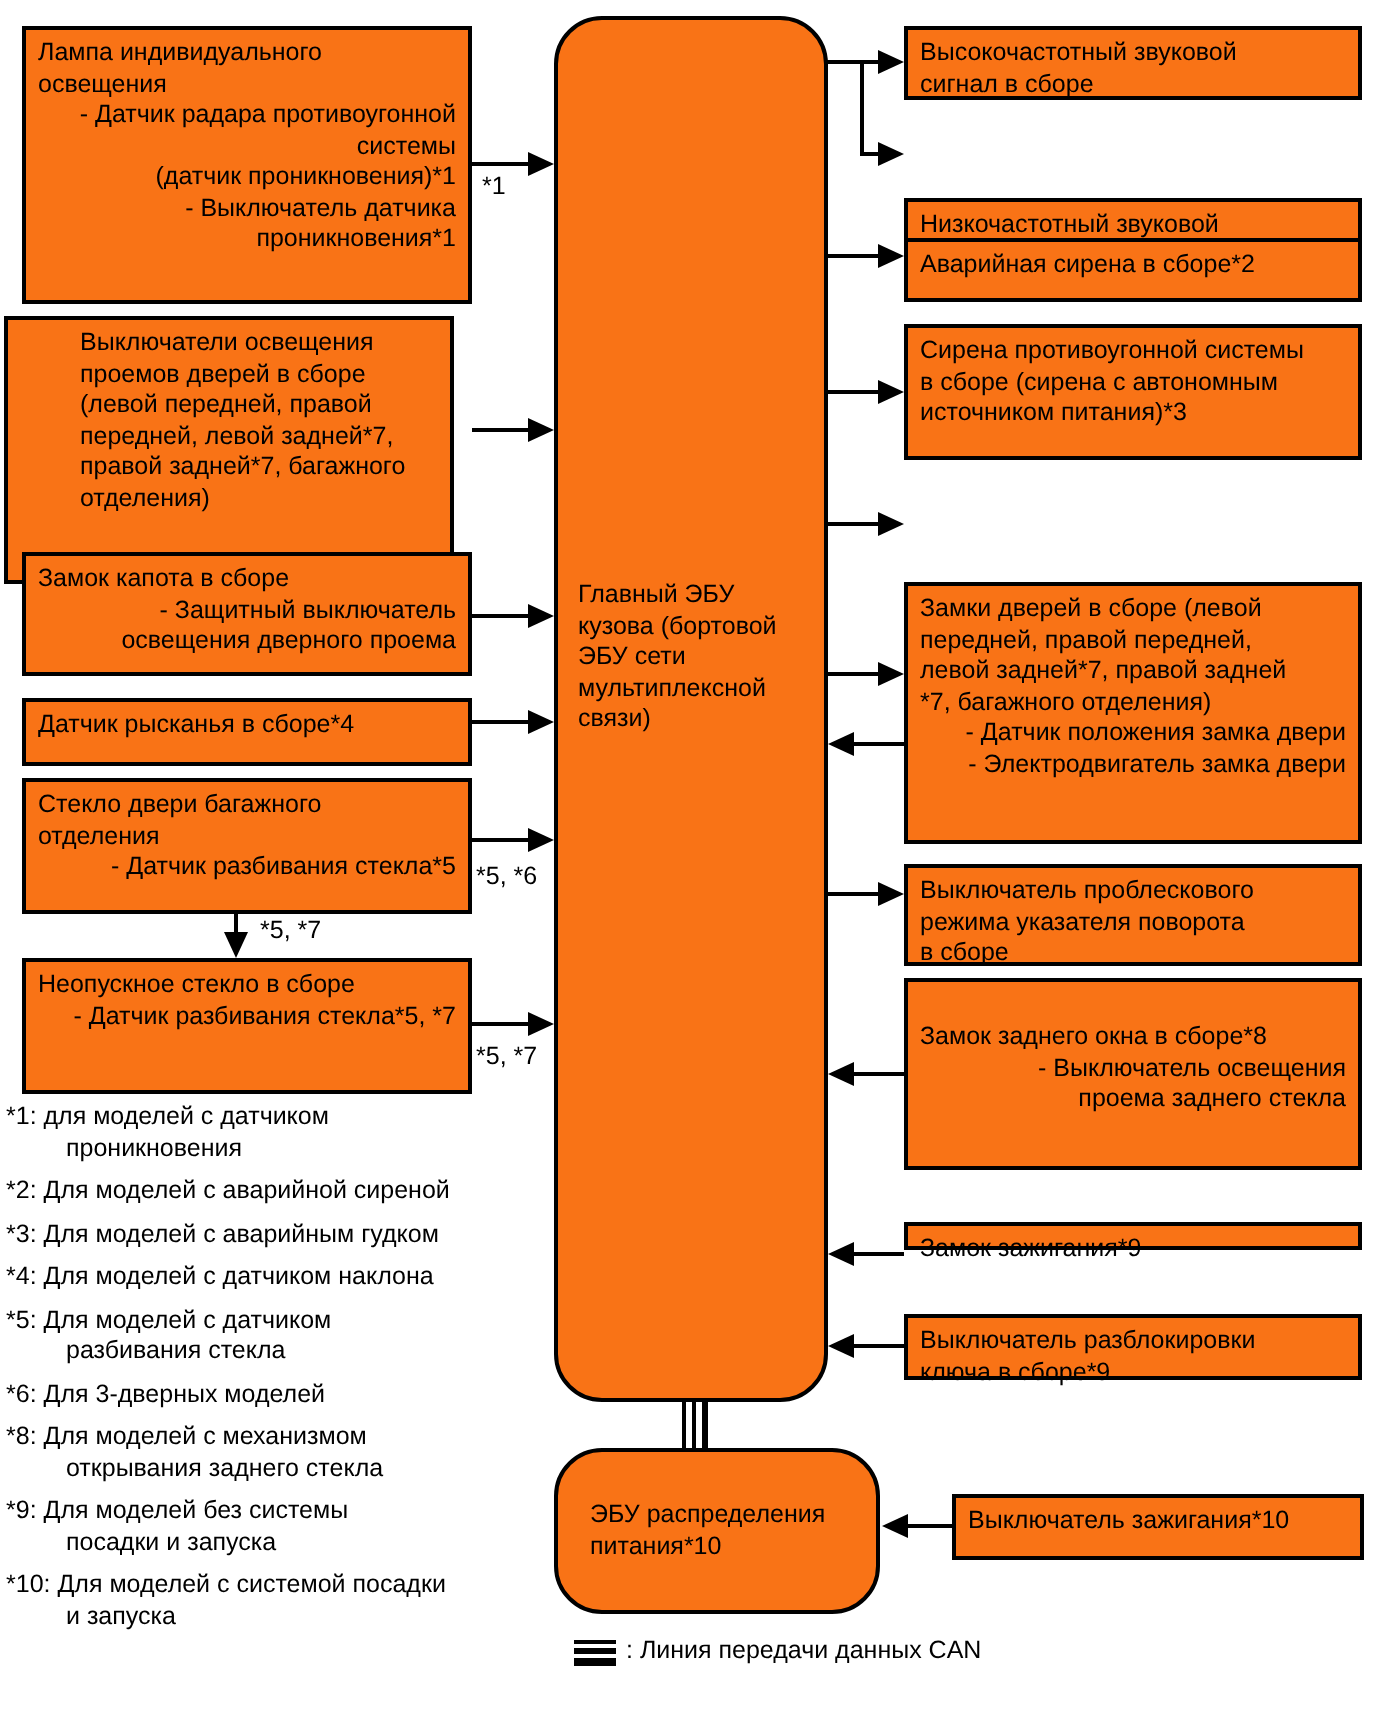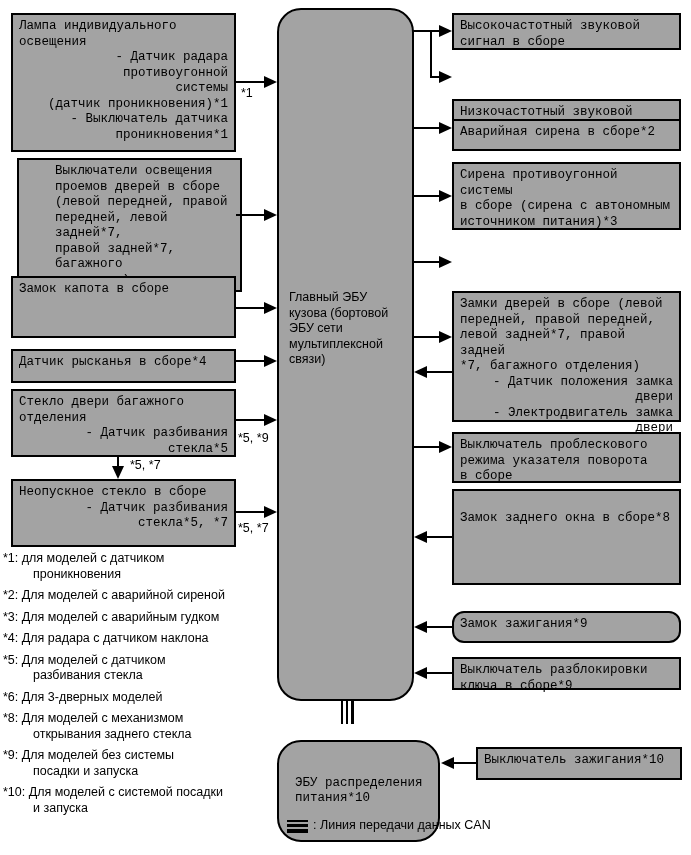--- a/index.html
+++ b/index.html
@@ -1,20 +1,20 @@
 <!DOCTYPE html>
 <html><head>
 <meta charset="utf-8">
 <style>
   html,body{margin:0;padding:0;background:#fff;}
   #page{position:relative;width:691px;height:855px;background:#ffffff;
         font-family:"Liberation Sans",sans-serif;font-size:12.5px;line-height:15.5px;
         color:#000;overflow:hidden;}
-  .box{position:absolute;border:2px solid #000;background:#a3a3a3;
-       padding:4px 6px;box-sizing:border-box;font-family:Liberation Mono, monospace;}
+  .box{position:absolute;border:2px solid #000;background:#f97316;
+       padding:4px 6px;box-sizing:border-box;}
   .box p{margin:0;white-space:pre-line;}
   .bullet{padding-left:9px;text-indent:-9px;text-align:right;}
   .gap{margin-top:10px;}
   .gap-sm{margin-top:4px;}
   .rounded{border-radius:24px;}
   .hline{position:absolute;height:2px;background:#000;}
   .vline{position:absolute;width:2px;background:#000;}
   .hbar{position:absolute;background:#000;}
   .head-r{position:absolute;width:0;height:0;border-left:13px solid #000;
           border-top:6px solid transparent;border-bottom:6px solid transparent;}
@@ -35,44 +35,46 @@
 
 <div id="page">
 
   <div class="box rounded" style="left:277px;top:8px;width:137px;height:693px;"></div>
   <div id="ecu-label">Главный ЭБУ
 кузова (бортовой
 ЭБУ сети
 мультиплексной
 связи)</div>
 
-  <div id="power-ecu" class="box rounded" style="left:277px;top:724px;width:163px;height:102px;margin-top:16px;">
+  <div id="power-ecu" class="box rounded" style="left:277px;top:724px;width:163px;height:83px;">
     <p>ЭБУ распределения
 питания*10</p>
   </div>
 
   <div class="box" style="left:11px;top:13px;width:225px;height:139px;">
     <p>Лампа индивидуального
 освещения</p>
     <p class="bullet">- Датчик радара противоугонной
 системы
 (датчик проникновения)*1</p>
     <p class="bullet gap">- Выключатель датчика
 проникновения*1</p>
   </div>
-  <div class="box" style="left:17px;top:158px;width:225px;height:134px;padding-left:36px;">
+  <div class="box" style="left:2px;top:158px;width:225px;height:134px;padding-left:36px;">
     <p>Выключатели освещения
 проемов дверей в сборе
 (левой передней, правой
 передней, левой задней*7,
 правой задней*7, багажного
 отделения)</p>
   </div>
   <div class="box" style="left:11px;top:276px;width:225px;height:62px;">
     <p>Замок капота в сборе</p>
+    <p class="bullet gap">- Защитный выключатель
+освещения дверного проема</p>
   </div>
   <div class="box" style="left:11px;top:349px;width:225px;height:34px;">
     <p>Датчик рысканья в сборе*4</p>
   </div>
   <div class="box" style="left:11px;top:389px;width:225px;height:68px;">
     <p>Стекло двери багажного
 отделения</p>
     <p class="bullet">- Датчик разбивания стекла*5</p>
   </div>
   <div class="box" style="left:11px;top:479px;width:225px;height:68px;">
@@ -104,43 +106,45 @@
     <p class="bullet gap-sm">- Датчик положения замка двери</p>
     <p class="bullet gap">- Электродвигатель замка двери</p>
   </div>
   <div class="box" style="left:452px;top:432px;width:229px;height:51px;">
     <p>Выключатель проблескового
 режима указателя поворота
 в сборе</p>
   </div>
   <div class="box" style="left:452px;top:489px;width:229px;height:96px;padding-top:20px;">
     <p>Замок заднего окна в сборе*8</p>
-  </div>
-  <div class="box" style="left:452px;top:611px;width:229px;height:32px;border-radius:12px;">
+    <p class="bullet gap">- Выключатель освещения
+проема заднего стекла</p>
+  </div>
+  <div class="box" style="left:452px;top:611px;width:229px;height:14px;">
     <p>Замок зажигания*9</p>
   </div>
   <div class="box" style="left:452px;top:657px;width:229px;height:33px;">
     <p>Выключатель разблокировки
 ключа в сборе*9</p>
   </div>
   <div class="box" style="left:476px;top:747px;width:206px;height:33px;">
     <p>Выключатель зажигания*10</p>
   </div>
 
   <span class="lbl" style="left:241px;top:86px;">*1</span>
-  <span class="lbl" style="left:238px;top:431px;">*5, *9</span>
+  <span class="lbl" style="left:238px;top:431px;">*5, *6</span>
   <span class="lbl" style="left:130px;top:458px;">*5, *7</span>
   <span class="lbl" style="left:238px;top:521px;">*5, *7</span>
 
   <div id="footnotes">
       <p>*1: для моделей с датчиком
 проникновения</p>
       <p>*2: Для моделей с аварийной сиреной</p>
       <p>*3: Для моделей с аварийным гудком</p>
-      <p>*4: Для радара с датчиком наклона</p>
+      <p>*4: Для моделей с датчиком наклона</p>
       <p>*5: Для моделей с датчиком
 разбивания стекла</p>
       <p>*6: Для 3-дверных моделей</p>
       <p>*8: Для моделей с механизмом
 открывания заднего стекла</p>
       <p>*9: Для моделей без системы
 посадки и запуска</p>
       <p>*10: Для моделей с системой посадки
 и запуска</p>
     </div>

